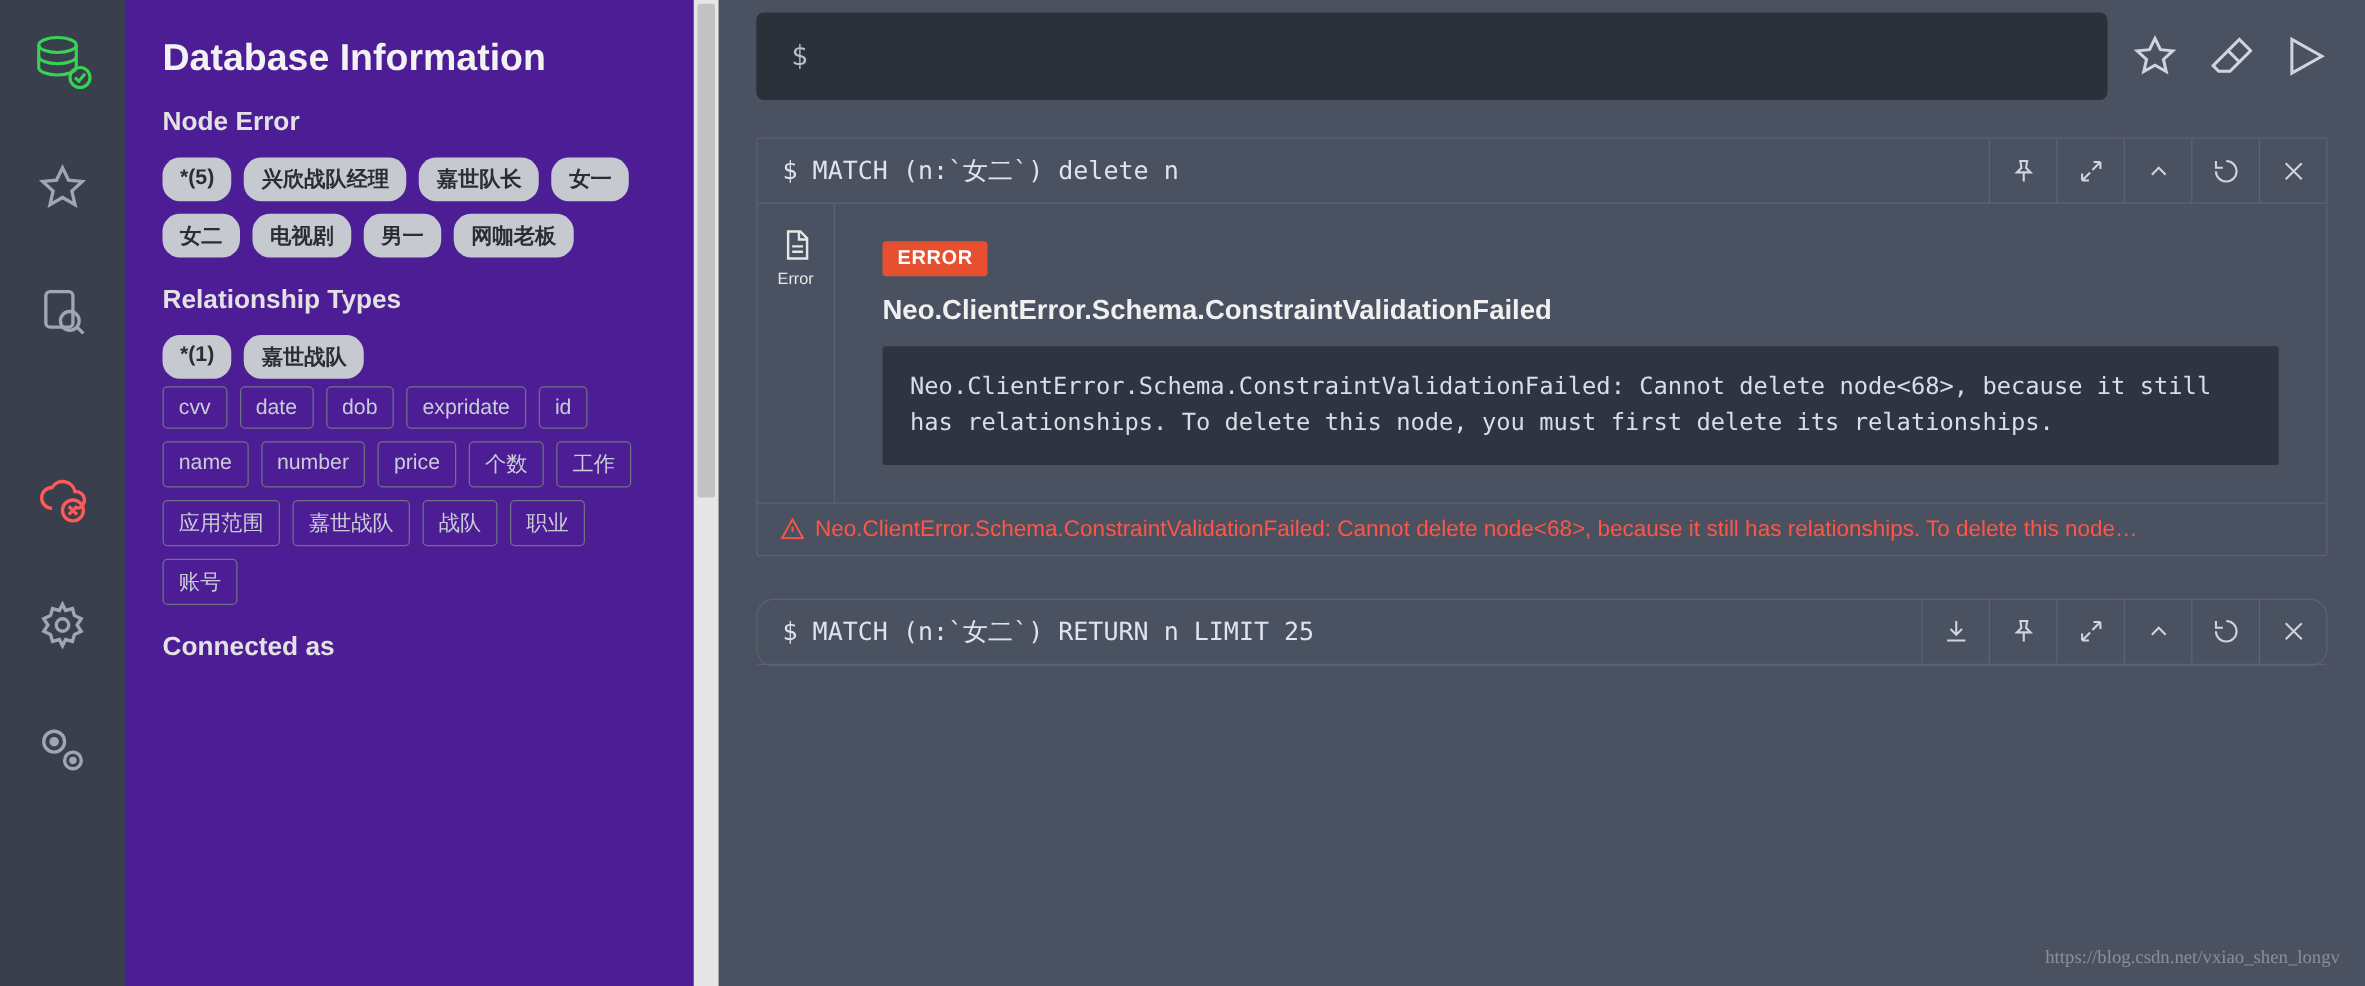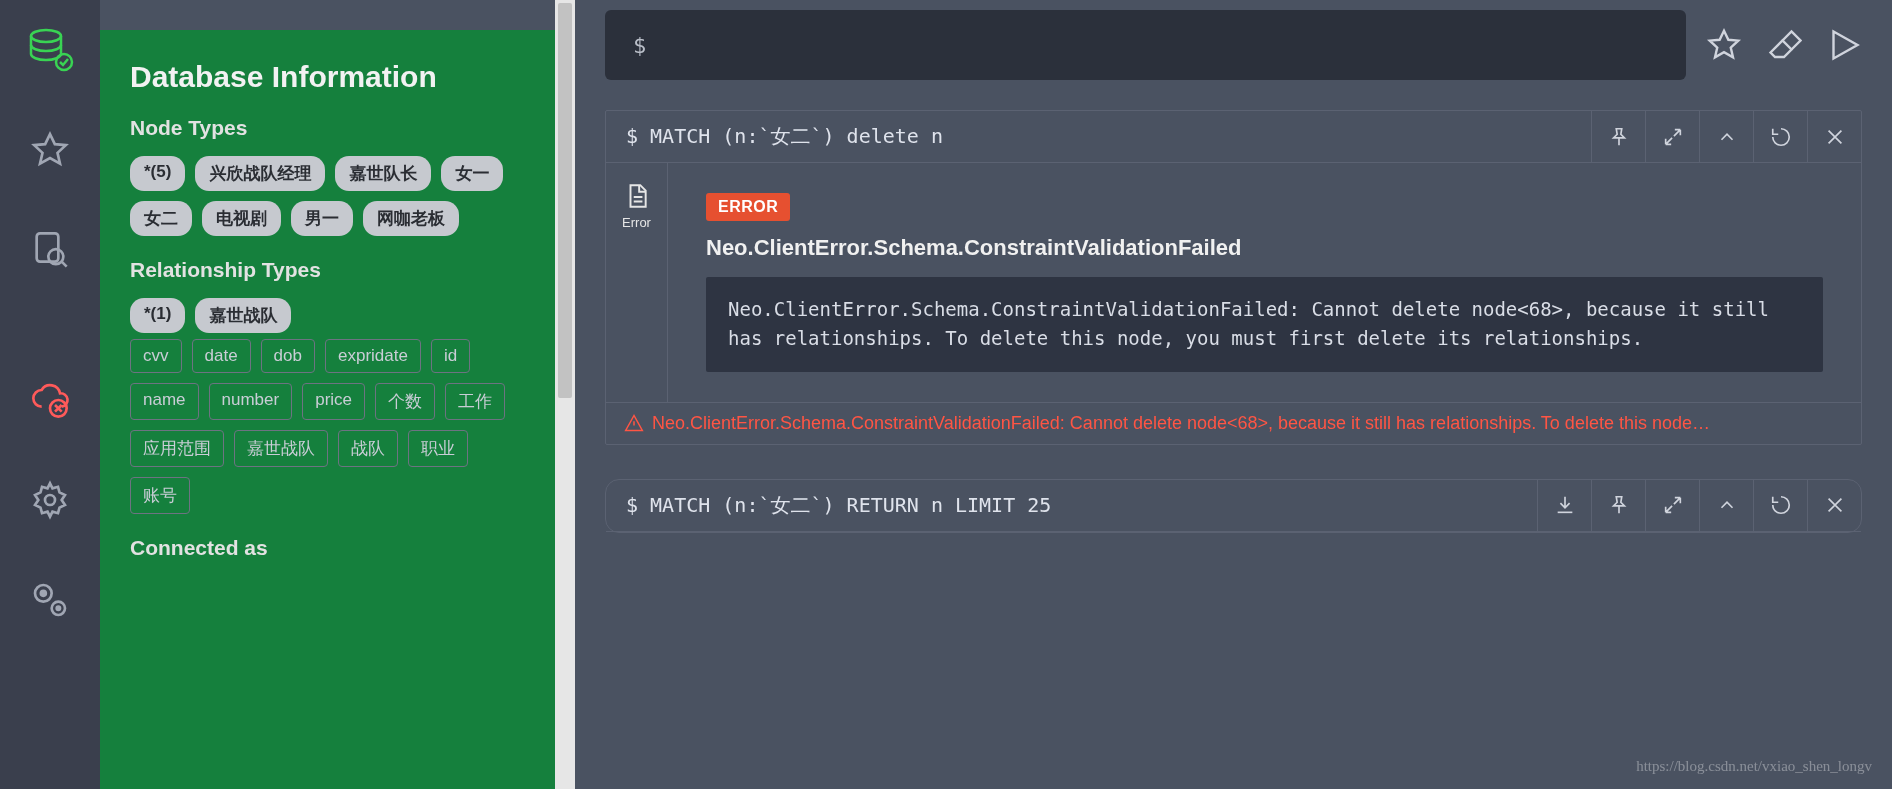--- a/index.html
+++ b/index.html
@@ -29,25 +29,24 @@
   }
   .rail-item svg { width: 40px; height: 40px; }
   .rail-item.logo svg { width: 48px; height: 48px; }
   .rail-item.logo { color: #39d353; }
   .rail-item.danger { color: #ff5a5a; }
   .rail-sep { height: 50px; }
 
   
   .sidebar {
     width: 455px;
-    background: #15803d;
+    background: #4c1d95;
     padding: 30px 30px 10px 30px;
     flex-shrink: 0;
     overflow: hidden;
-    margin-top: 30px;
   }
   .sidebar h1 {
     font-size: 30px;
     font-weight: 700;
     color: #f2f2f2;
     margin-bottom: 22px;
   }
   .sidebar h2 {
     font-size: 21px;
     font-weight: 700;
@@ -250,21 +249,21 @@
         <circle cx="17" cy="17" r="4"></circle>
         <circle cx="8" cy="8" r="1.5" fill="currentColor"></circle>
         <circle cx="17" cy="17" r="1" fill="currentColor"></circle>
       </svg>
   </div>
 </div>
 
 <div class="sidebar">
   <h1>Database Information</h1>
 
-  <h2>Node Types</h2>
+  <h2>Node Error</h2>
   <div class="pill-group">
     <span class="pill">*(5)</span>
     <span class="pill">兴欣战队经理</span>
     <span class="pill">嘉世队长</span>
     <span class="pill">女一</span>
     <span class="pill">女二</span>
     <span class="pill">电视剧</span>
     <span class="pill">男一</span>
     <span class="pill">网咖老板</span>
   </div>

